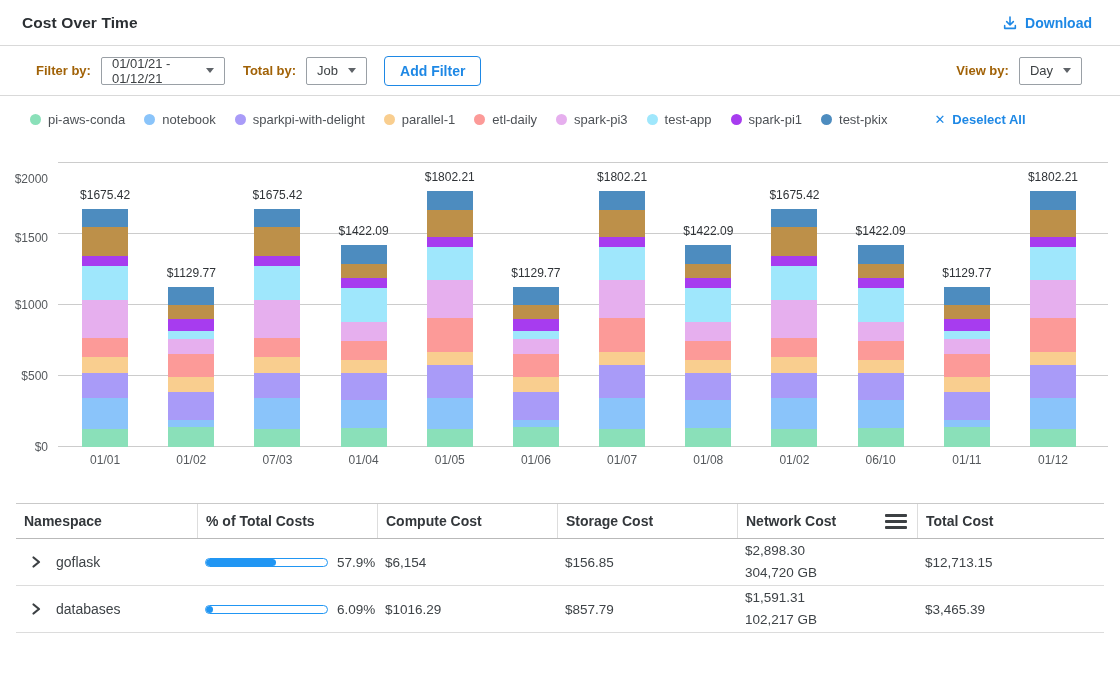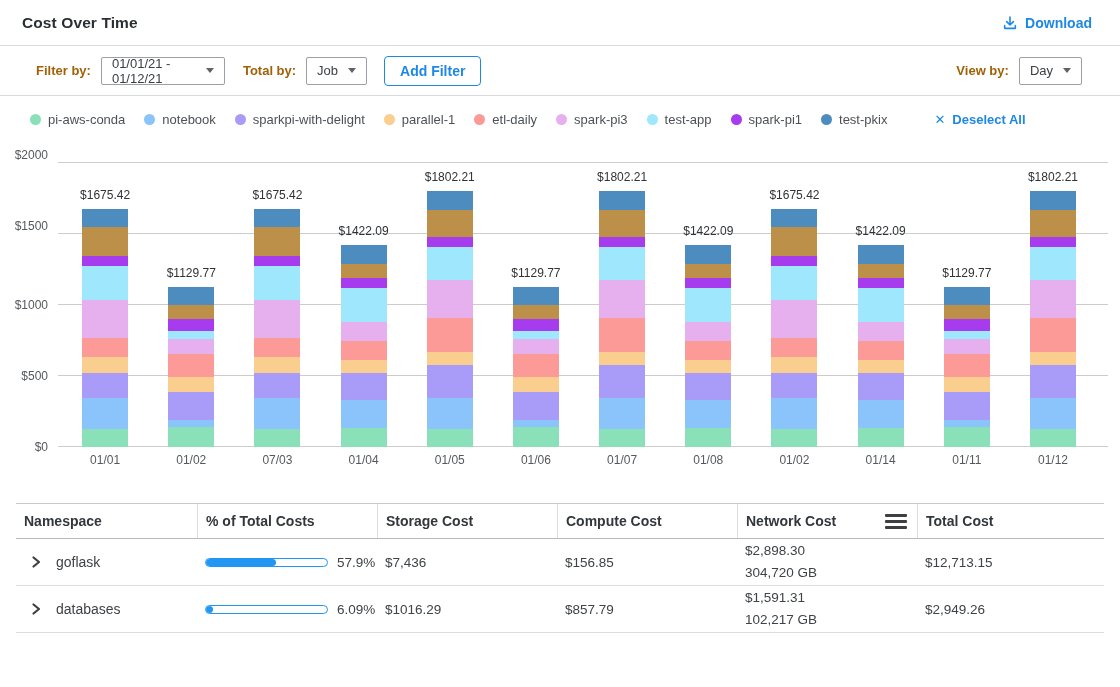--- a/index.html
+++ b/index.html
@@ -309,21 +309,21 @@
             <div class="seg" style="height: 14.2px; background: rgb(189, 144, 73);"></div>
             <div class="seg" style="height: 10.08px; background: rgb(167, 60, 239);"></div>
             <div class="seg" style="height: 34.22px; background: rgb(159, 231, 252);"></div>
             <div class="seg" style="height: 19.03px; background: rgb(230, 175, 238);"></div>
             <div class="seg" style="height: 18.74px; background: rgb(252, 154, 152);"></div>
             <div class="seg" style="height: 13.49px; background: rgb(249, 206, 143);"></div>
             <div class="seg" style="height: 26.7px; background: rgb(169, 155, 248);"></div>
             <div class="seg" style="height: 28.26px; background: rgb(138, 196, 250);"></div>
             <div class="seg" style="height: 18.74px; background: rgb(138, 224, 185);"></div>
           </div>
-          <div class="xlabel">01/14</div>
+          <div class="xlabel">06/10</div>
         </div>
         <div class="bar-group">
           <div class="bar-total">$1129.77</div>
           <div class="bar">
             <div class="seg" style="height: 18.29px; background: rgb(77, 140, 191);"></div>
             <div class="seg" style="height: 13.77px; background: rgb(189, 144, 73);"></div>
             <div class="seg" style="height: 12.21px; background: rgb(167, 60, 239);"></div>
             <div class="seg" style="height: 7.67px; background: rgb(159, 231, 252);"></div>
             <div class="seg" style="height: 15.34px; background: rgb(230, 175, 238);"></div>
             <div class="seg" style="height: 22.86px; background: rgb(252, 154, 152);"></div>
@@ -347,31 +347,31 @@
             <div class="seg" style="height: 33.8px; background: rgb(169, 155, 248);"></div>
             <div class="seg" style="height: 30.81px; background: rgb(138, 196, 250);"></div>
             <div class="seg" style="height: 17.89px; background: rgb(138, 224, 185);"></div>
           </div>
           <div class="xlabel">01/12</div>
         </div>
       </div>
   <div class="ytick" style="bottom: 19px;">$0</div>
       <div class="ytick" style="bottom: 90px;">$500</div>
       <div class="ytick" style="bottom: 161px;">$1000</div>
-      <div class="ytick" style="bottom: 240px;">$1500</div>
-      <div class="ytick" style="bottom: 311px;">$2000</div>
+      <div class="ytick" style="bottom: 228px;">$1500</div>
+      <div class="ytick" style="bottom: 287px;">$2000</div>
     </div>
 </div>
 
 <div class="cost-table">
   <div class="thead">
     <div class="th">Namespace</div>
     <div class="th">% of Total Costs</div>
+    <div class="th">Compute Cost</div>
     <div class="th">Storage Cost</div>
-    <div class="th">Compute Cost</div>
     <div class="th">
       <span>Network  Cost</span>
       <span class="menu-icon">
           <span></span>
           <span></span>
           <span></span>
         </span>
     </div>
     <div class="th">Total Cost</div>
   </div>
@@ -384,21 +384,21 @@
             </svg>
           </span>
           <span>goflask</span>
         </div>
         <div class="td pct-cell">
           <span class="pbar">
             <span class="pfill" style="width: 57.9%;"></span>
           </span>
           <span>57.9%</span>
         </div>
-        <div class="td">$7,436</div>
+        <div class="td">$6,154</div>
         <div class="td">$156.85</div>
         <div class="td network-cell">
           <div>$2,898.30</div>
           <div>304,720 GB</div>
         </div>
         <div class="td">$12,713.15</div>
       </div>
       <div class="trow">
         <div class="td namespace-cell">
           <span class="chev">
@@ -413,16 +413,16 @@
             <span class="pfill" style="width: 6.09%;"></span>
           </span>
           <span>6.09%</span>
         </div>
         <div class="td">$1016.29</div>
         <div class="td">$857.79</div>
         <div class="td network-cell">
           <div>$1,591.31</div>
           <div>102,217 GB</div>
         </div>
-        <div class="td">$2,949.26</div>
+        <div class="td">$3,465.39</div>
       </div>
     </div>
 </div>
 
 </body></html>

